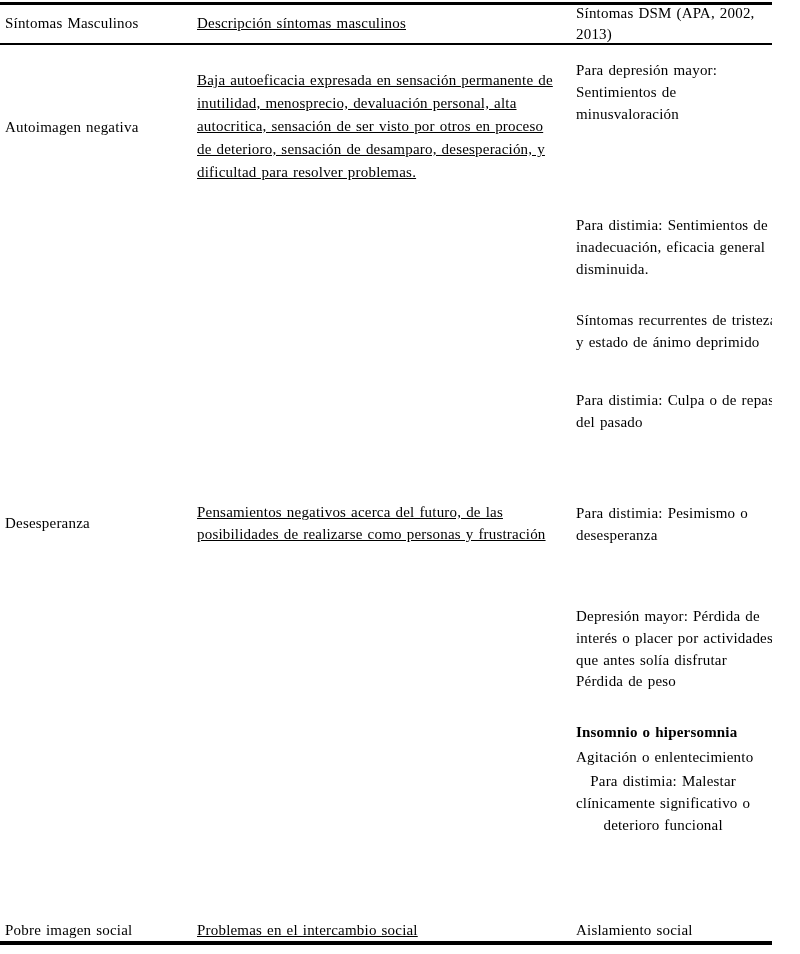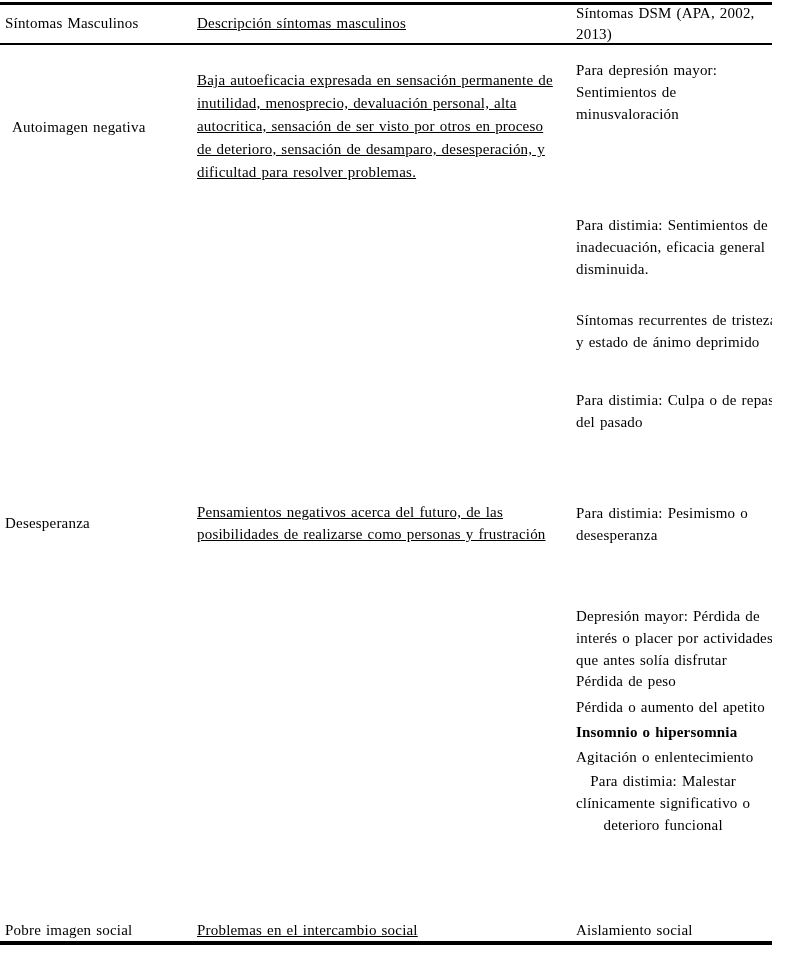--- a/index.html
+++ b/index.html
@@ -35,21 +35,21 @@
   .col1 { left: 5px; }
   .col2 { left: 197px; text-decoration: underline; }
   .col3 { left: 576px; }
 
   
   .hdr-1 { top: 12px; }
   .hdr-2 { top: 12px; }
   .hdr-3 { top: 3px; line-height: 21px; }
 
   
-  .sym-0 { top: 116px; margin-left: 7px; }
+  .sym-0 { top: 116px; }
   .sym-1 { top: 512px; }
   .sym-2 { top: 919px; }
 
   
   .desc-0 { top: 69px; line-height: 23px; }
   .desc-1 { top: 501px; }
   .desc-2 { top: 919px; text-align: right; }
 
   
   .dsm-0  { top: 59px;  }
@@ -99,21 +99,20 @@
 
   <div class="blk col1 sym-1">Desesperanza</div>
   <div class="blk col2 desc-1">Pensamientos negativos acerca del futuro, de las
 posibilidades de realizarse como personas y frustración</div>
   <div class="blk col3 dsm-4">Para distimia: Pesimismo o
 desesperanza</div>
   <div class="blk col3 dsm-5">Depresión mayor: Pérdida de
 interés o placer por actividades
 que antes solía disfrutar</div>
   <div class="blk col3 dsm-6">Pérdida de peso</div>
-  <div class="blk col3 dsm-7">Pérdida o aumento del apetito</div>
   <div class="blk col3 dsm-8">Insomnio o hipersomnia</div>
   <div class="blk col3 dsm-9">Agitación o enlentecimiento</div>
   <div class="blk col3 dsm-10">Para distimia: Malestar
 clínicamente significativo o
 deterioro funcional</div>
 
   <div class="blk col1 sym-2">Pobre imagen social</div>
   <div class="blk col2 desc-2">Problemas en el intercambio social</div>
   <div class="blk col3 dsm-12">Aislamiento social</div>
 

